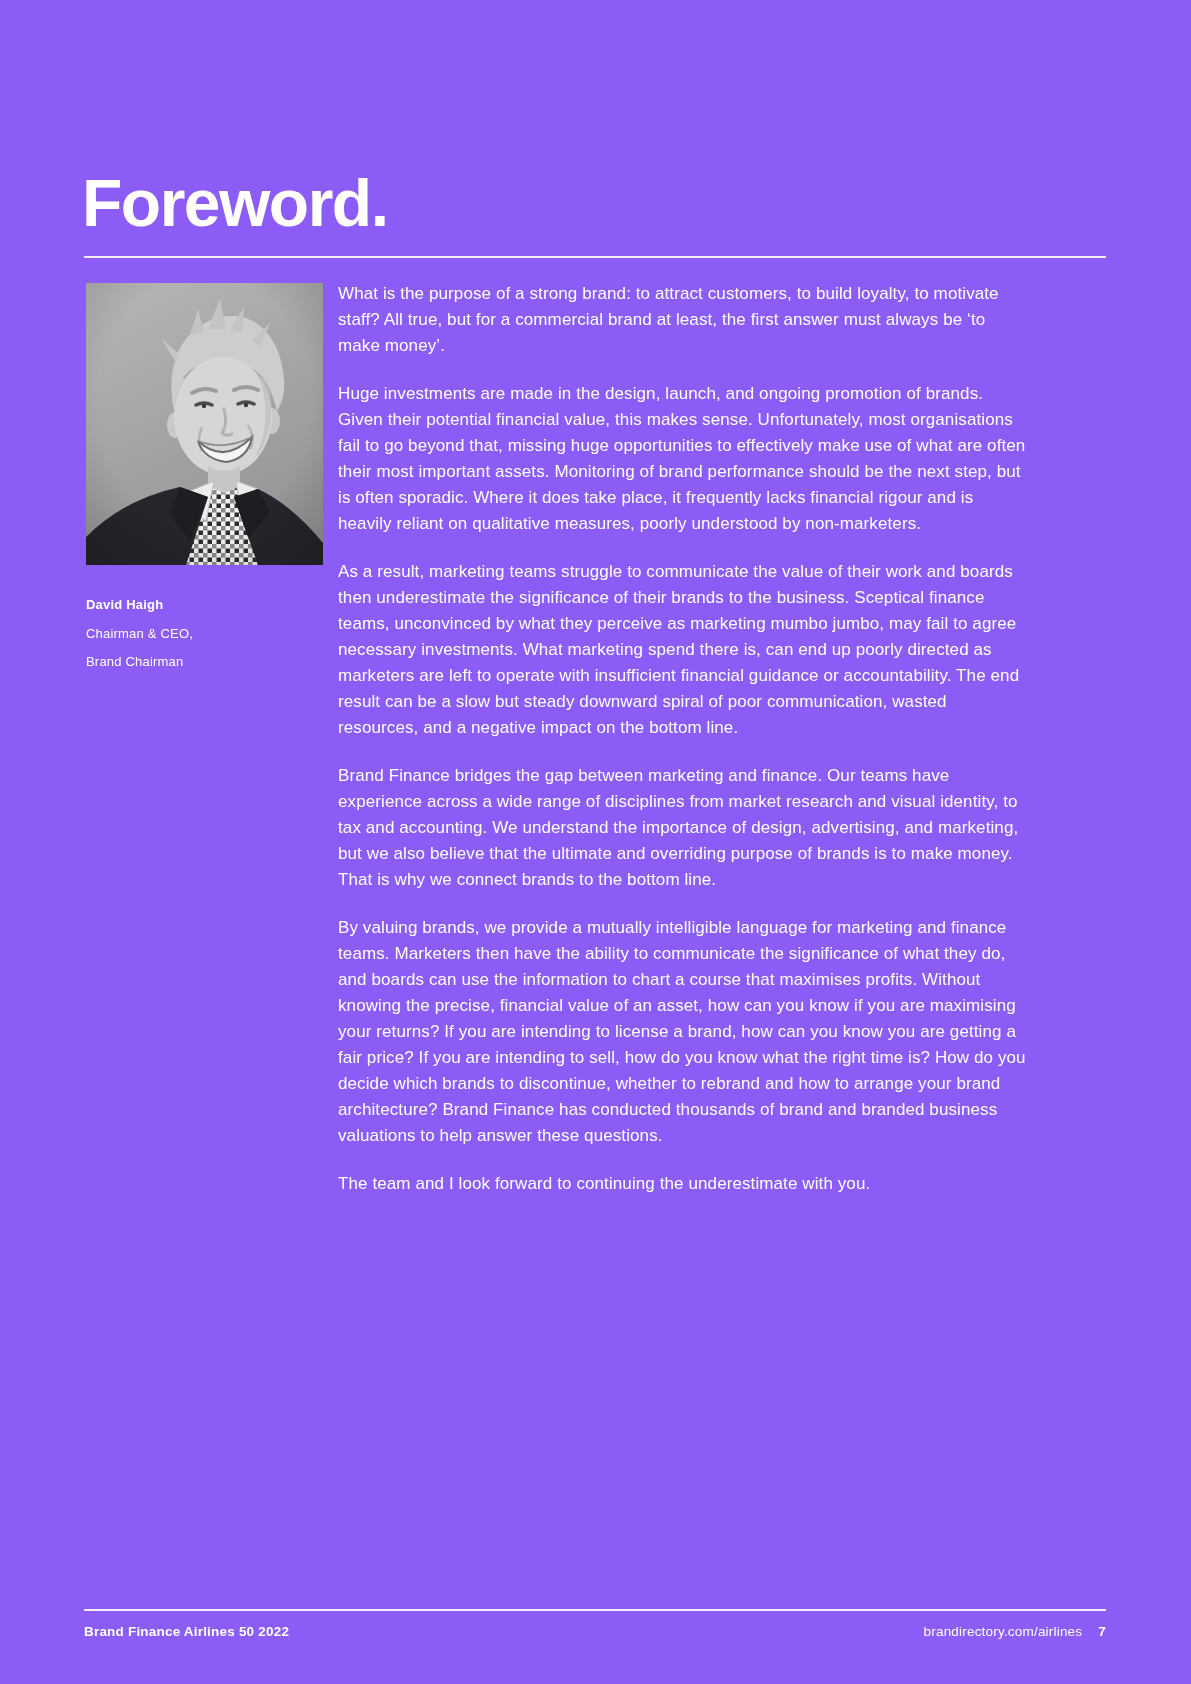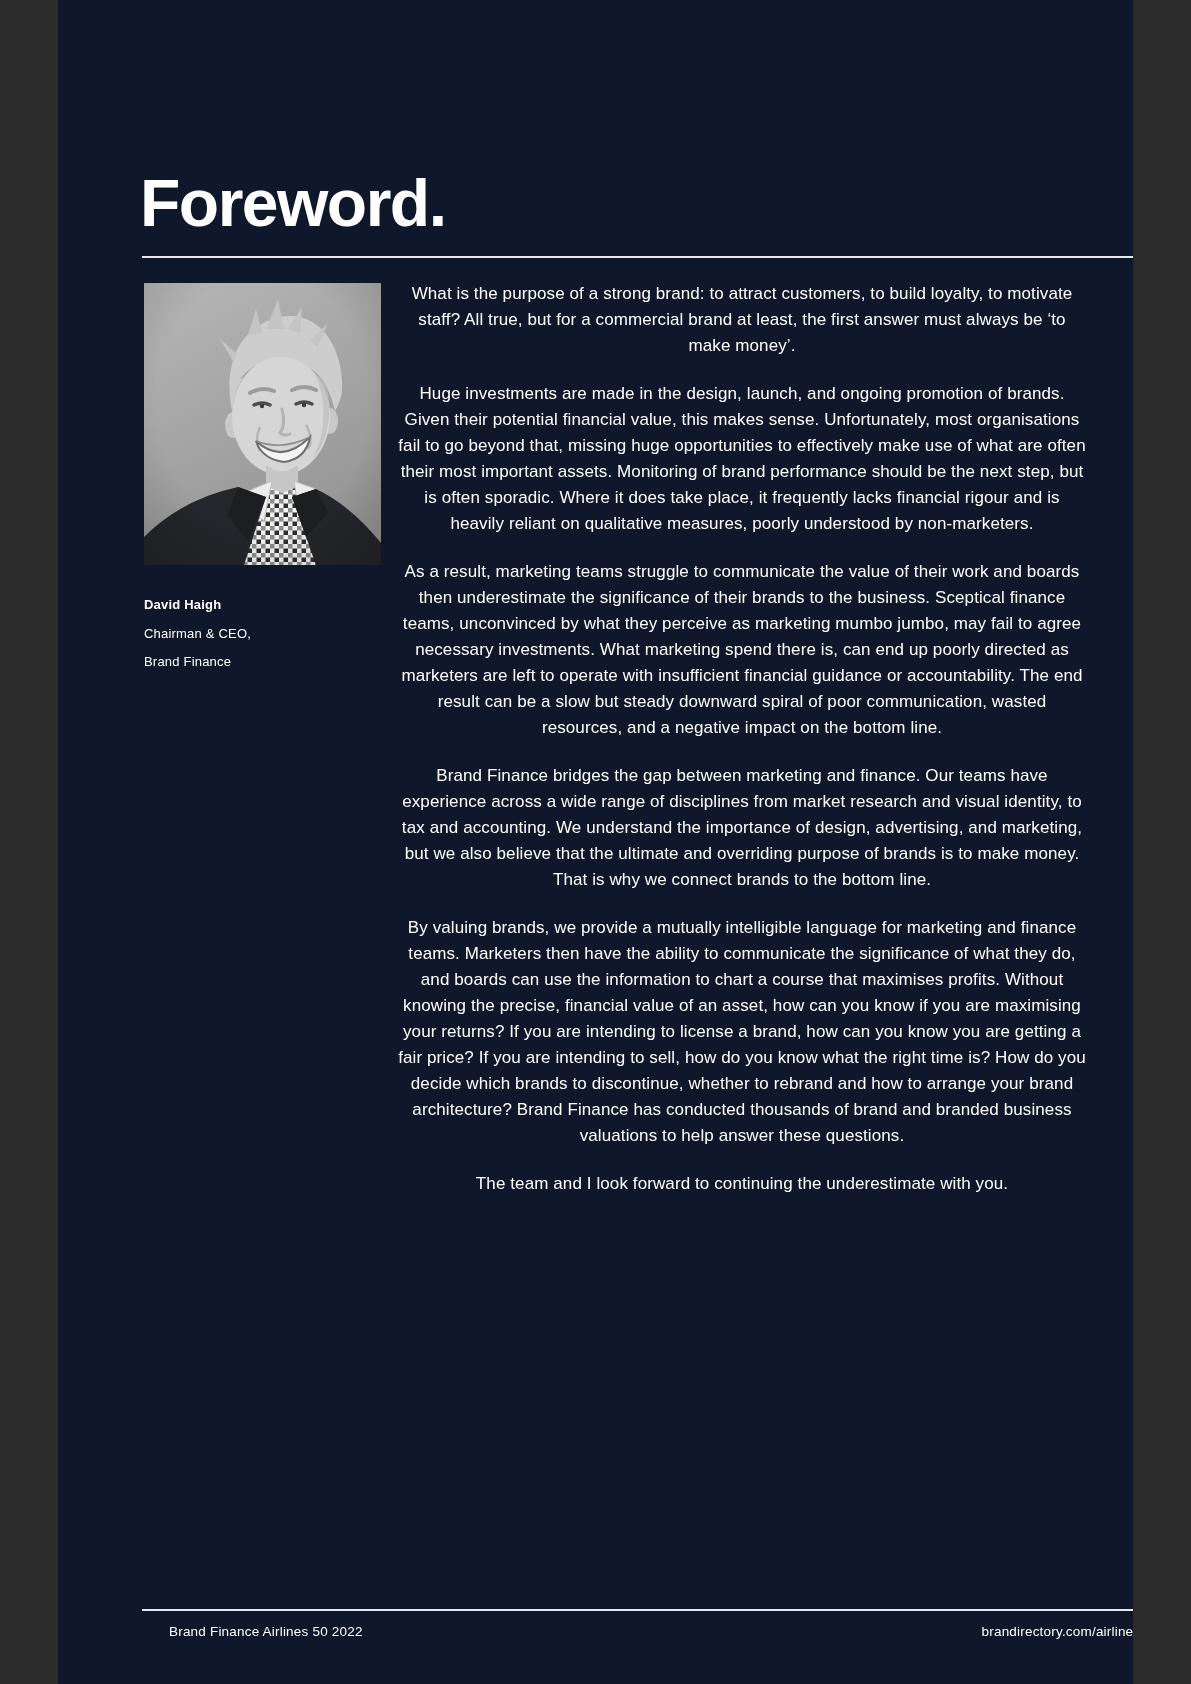--- a/index.html
+++ b/index.html
@@ -1,20 +1,20 @@
 <!DOCTYPE html>
 <html><head>
 <meta charset="utf-8">
 <style>
   * { margin:0; padding:0; box-sizing:border-box; }
   html,body { background:#2b2b2b; }
   .page {
     position:relative;
-    width:1075px; height:1684px;
-    background:#0f172a;
+    width:1191px; height:1684px;
+    background:#8b5cf6;
     color:#ffffff;
     font-family:"Liberation Sans", "DejaVu Sans", sans-serif;
     overflow:hidden;
     margin:0 auto;
   }
   .page-title {
     position:absolute;
     left:82px; top:170px;
     font-size:66px;
     font-weight:bold;
@@ -48,33 +48,33 @@
   .author-caption .author-name { font-weight:bold; }
 
   .body-col {
     position:absolute;
     left:338px; top:281px;
     width:700px;
     font-size:17px;
     line-height:26px;
     letter-spacing:0.1px;
   }
-  .body-col p { margin:0 8px 22px 0;text-align:center; }
+  .body-col p { margin:0 8px 22px 0; }
 
   .footer-row {
     position:absolute;
     left:84px; top:1624px;
     width:1022px;
     display:flex;
     justify-content:space-between;
     align-items:baseline;
     font-size:13.5px;
     letter-spacing:0.2px;
   }
-  .footer-left { font-weight:normal;margin-left:27px; }
+  .footer-left { font-weight:bold; }
   .footer-right { display:flex; align-items:flex-end; }
   .footer-page { font-weight:bold; margin-left:16px; }
 </style>
 </head>
 <body>
 
 <div class="page">
 
   <h1 class="page-title">Foreword.</h1>
 
@@ -140,21 +140,21 @@
       <path d="M94,204 L122,214 L104,258 L84,232 Z" fill="#1c1e22"></path>
       <path d="M172,206 L148,214 L162,254 L184,230 Z" fill="#1c1e22"></path>
 
       <rect x="0" y="0" width="237" height="282" fill="url(#vign)"></rect>
     </svg>
   </div>
 
   <div class="author-caption">
     <div class="author-name">David Haigh</div>
     <div>Chairman &amp; CEO,</div>
-    <div>Brand Finance</div>
+    <div>Brand Chairman</div>
   </div>
 
   <div class="body-col">
     <p>What is the purpose of a strong brand: to attract customers, to build loyalty, to motivate staff? All true, but for a commercial brand at least, the first answer must always be ‘to make money’.</p>
     <p>Huge investments are made in the design, launch, and ongoing promotion of brands. Given their potential financial value, this makes sense. Unfortunately, most organisations fail to go beyond that, missing huge opportunities to effectively make use of what are often their most important assets. Monitoring of brand performance should be the next step, but is often sporadic. Where it does take place, it frequently lacks financial rigour and is heavily reliant on qualitative measures, poorly understood by non-marketers.</p>
     <p>As a result, marketing teams struggle to communicate the value of their work and boards then underestimate the significance of their brands to the business. Sceptical finance teams, unconvinced by what they perceive as marketing mumbo jumbo, may fail to agree necessary investments. What marketing spend there is, can end up poorly directed as marketers are left to operate with insufficient financial guidance or accountability. The end result can be a slow but steady downward spiral of poor communication, wasted resources, and a negative impact on the bottom line.</p>
     <p>Brand Finance bridges the gap between marketing and finance. Our teams have experience across a wide range of disciplines from market research and visual identity, to tax and accounting. We understand the importance of design, advertising, and marketing, but we also believe that the ultimate and overriding purpose of brands is to make money. That is why we connect brands to the bottom line.</p>
     <p>By valuing brands, we provide a mutually intelligible language for marketing and finance teams. Marketers then have the ability to communicate the significance of what they do, and boards can use the information to chart a course that maximises profits. Without knowing the precise, financial value of an asset, how can you know if you are maximising your returns? If you are intending to license a brand, how can you know you are getting a fair price? If you are intending to sell, how do you know what the right time is? How do you decide which brands to discontinue, whether to rebrand and how to arrange your brand architecture? Brand Finance has conducted thousands of brand and branded business valuations to help answer these questions.</p>
     <p>The team and I look forward to continuing the underestimate with you.</p>
   </div>

